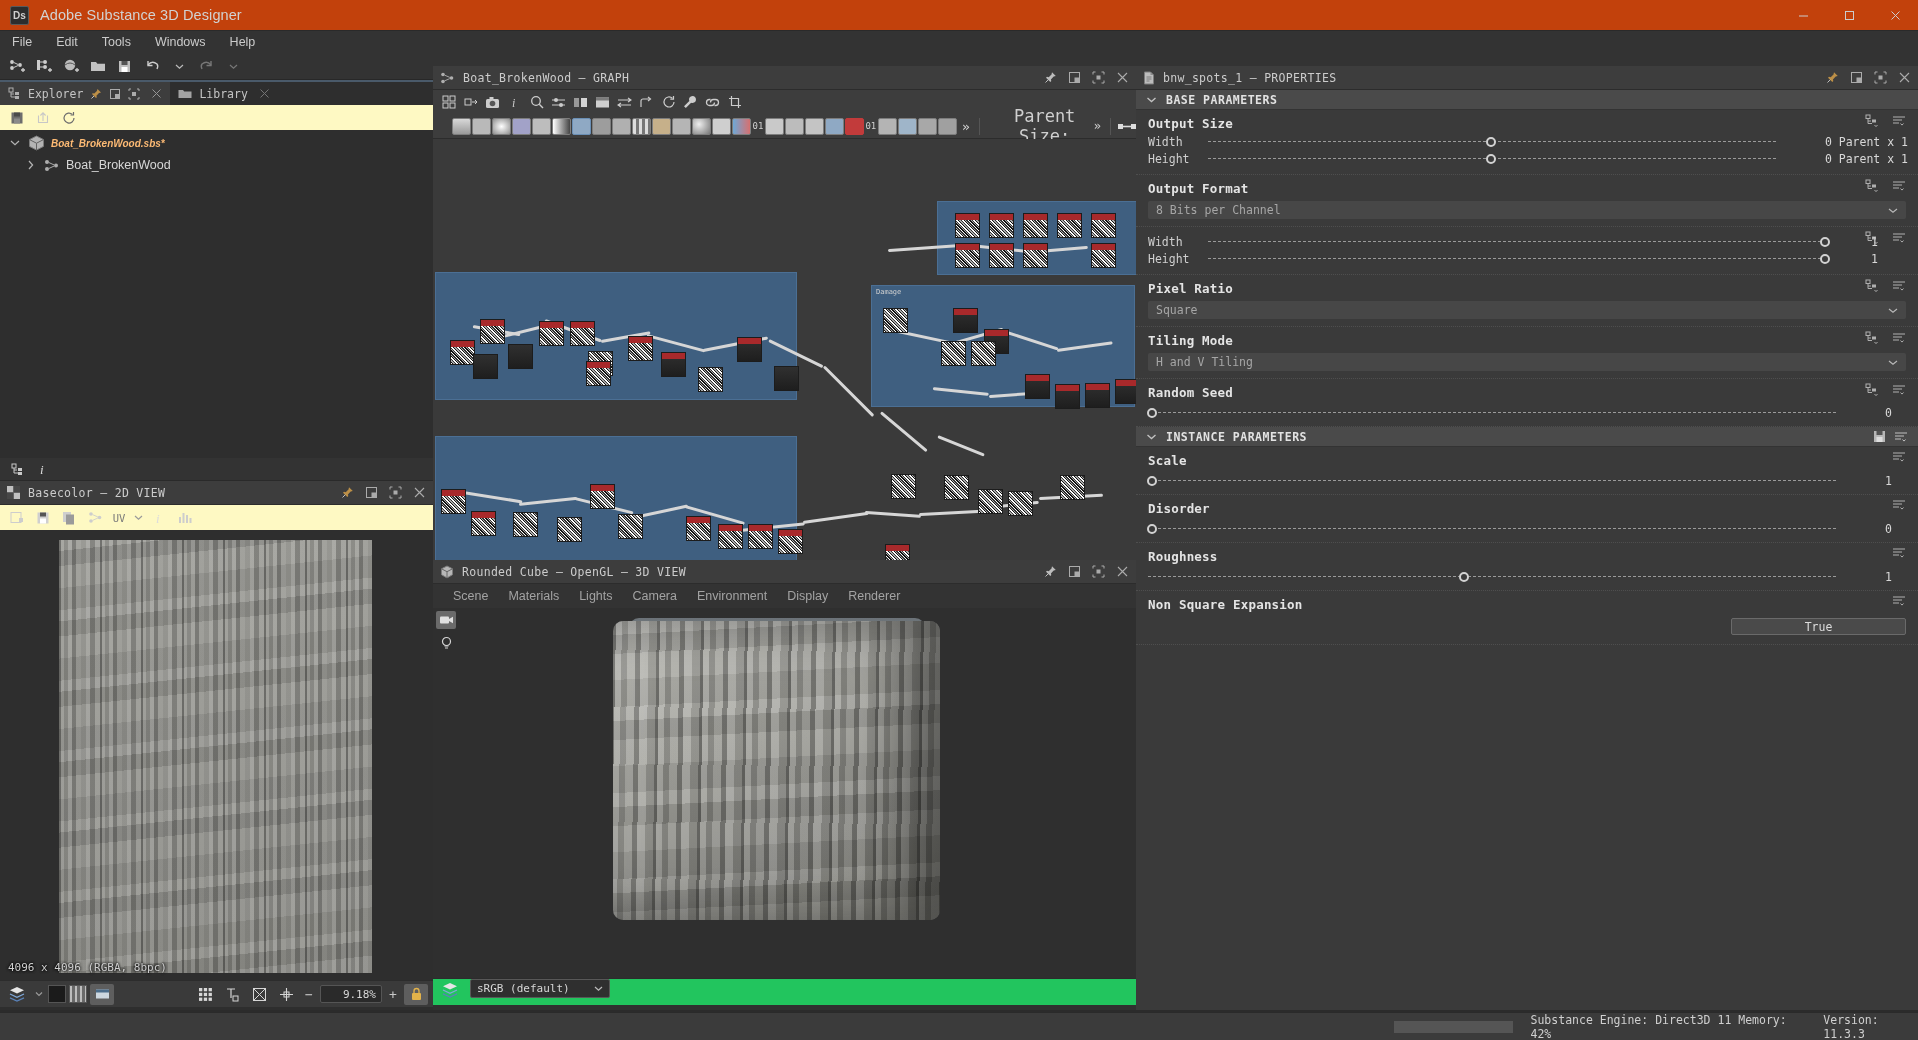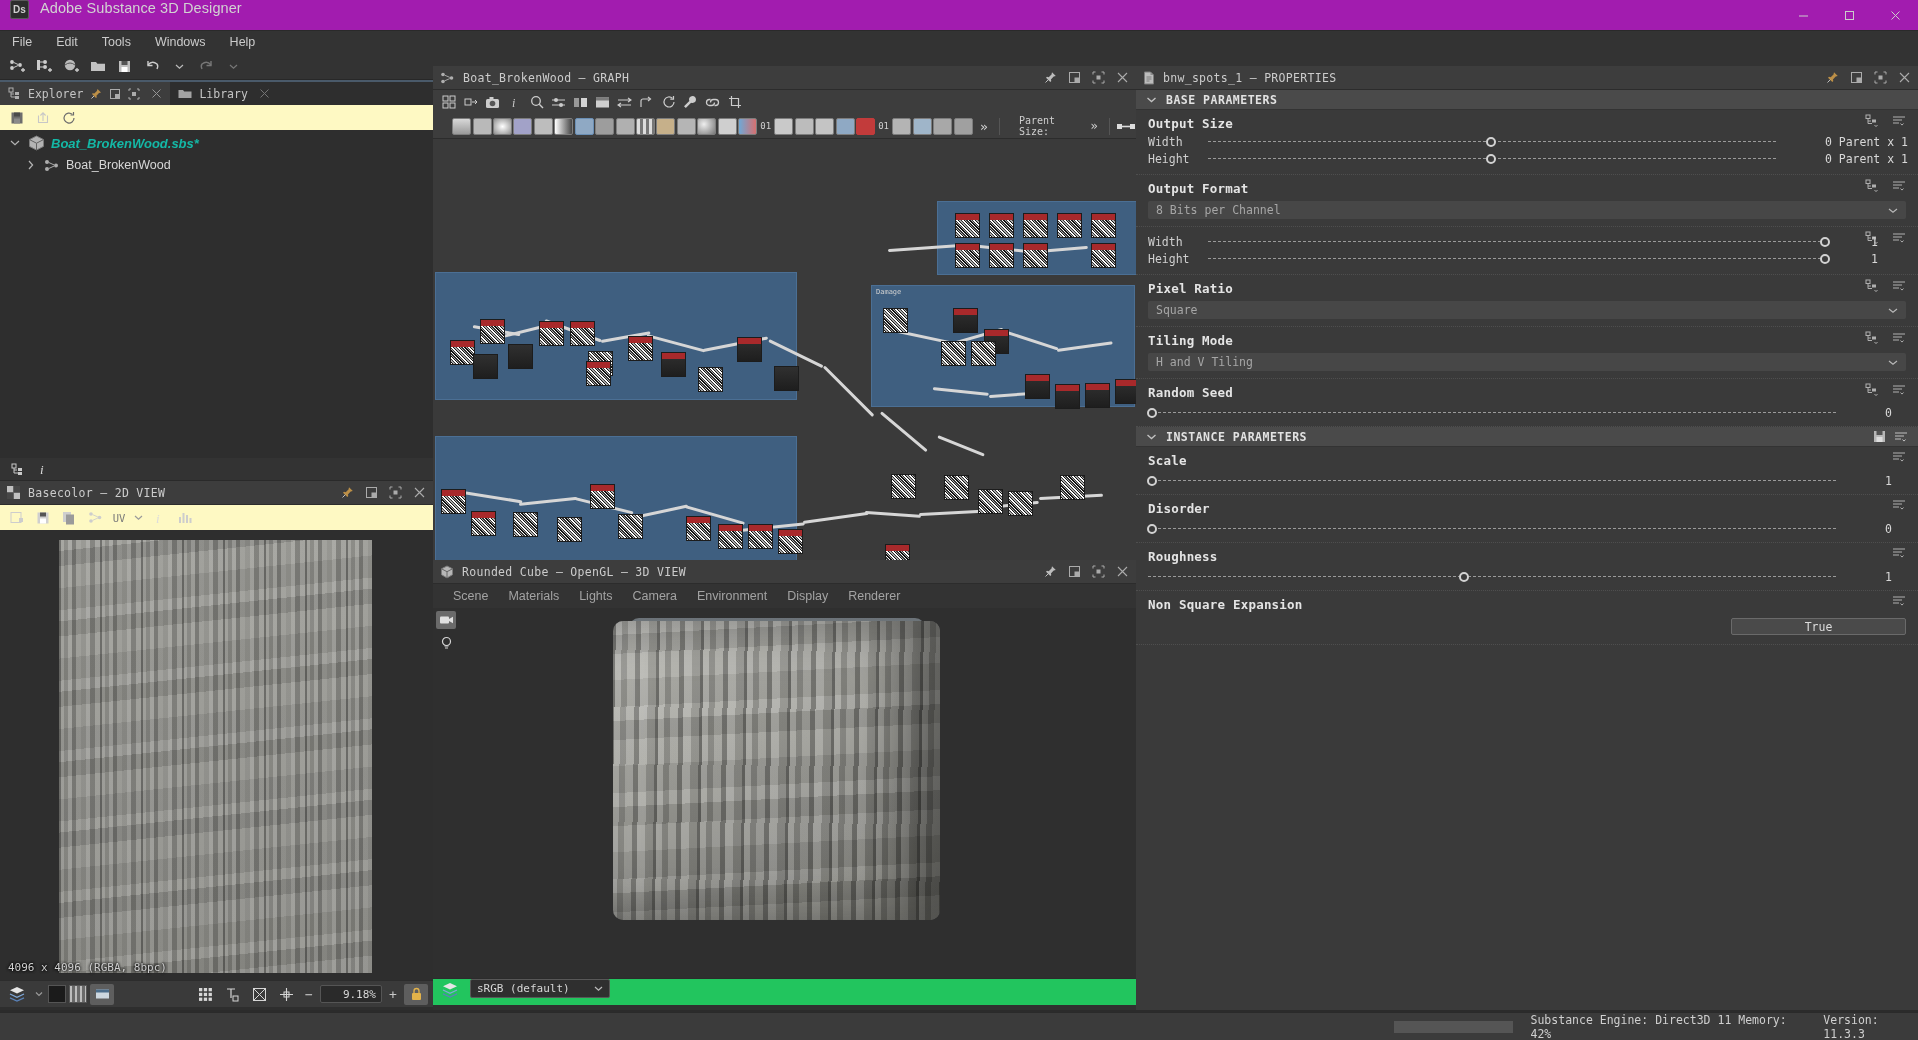--- a/index.html
+++ b/index.html
@@ -10,21 +10,21 @@
     overflow: hidden;
     -webkit-font-smoothing: antialiased;
   }
   body { position: relative; }
   .ico { display: inline-flex; align-items: center; justify-content: center; opacity: .82; }
   .ico svg { display: block; }
 
   
   #titlebar {
     position: absolute; left:0; top:0; width:1918px; height:31px;
-    background:#a21caf; display:flex; 
+    background:#c2410c; display:flex; align-items:center;
     border-bottom:1px solid #2a2a2a;
   }
   #ds-logo {
     width:19px;height:19px;margin-left:10px;background:#2d2d2d;
     border:1px solid #5a5a5a;border-radius:2px;color:#cfcfcf;
     font-family:"Liberation Sans",sans-serif;font-size:10px;font-weight:bold;
     display:flex;align-items:center;justify-content:center;
   }
   #app-title {
     margin-left:11px;color:#d2d2d2;font-size:14.5px;
@@ -70,21 +70,21 @@
   }
   .ptitle .spacer { margin-left:auto; display:flex; gap:11px; align-items:center; }
   .subtoolbar { height:25px;background:#fef9c3;display:flex;align-items:center;padding-left:5px;gap:2px; }
   .sb { width:24px;height:21px;display:flex;align-items:center;justify-content:center; }
 
   
   #explorer { left:0; top:80px; width:433px; height:378px; background:#2e2e2e; }
   #expl-tree { background:#2e2e2e; height:310px; padding-top:2px; }
   .tree-row { display:flex;align-items:center;height:22px;padding-left:8px;gap:6px;font-size:12.5px; }
   .tw { width:14px;display:flex;align-items:center;justify-content:center;color:#b4b4b4; }
-  .pkg-label { font-family:"Liberation Sans",sans-serif;font-style:italic;font-weight:bold;color:#14b8a6;font-size:13px; }
+  .pkg-label { font-family:"Liberation Sans",sans-serif;font-style:italic;font-weight:bold;color:#fdba74;font-size:10px; }
   .graph-label { font-family:"Liberation Sans",sans-serif;color:#d8d8d8;font-size:12.5px; }
 
   
   #view2d { left:0; top:458px; width:433px; height:552px; background:#2e2e2e; }
   #v2d-canvas { position:relative; height:450px; background:#2e2e2e; overflow:hidden; }
   #v2d-img {
     position:absolute; left:59px; top:10px; width:313px; height:433px;
     background:
       repeating-linear-gradient(90deg,
         rgba(0,0,0,.30) 0px, rgba(0,0,0,.30) 2px,
@@ -114,21 +114,21 @@
   }
   .zoombox {
     width:62px;height:18px;background:#2a2a2a;border:1px solid #555;
     display:flex;align-items:center;justify-content:flex-end;
     padding-right:5px;font-size:11px;color:#d8d8d8;border-radius:2px;
   }
 
   
   #graph { left:433px; top:66px; width:703px; height:494px; background:#383838; }
   #graph-toolbar1 { height:24px;background:#3d3d3d;display:flex;align-items:center;padding-left:5px;gap:1px; }
-  #graph-toolbar2 { height:25px;background:#3d3d3d;display:flex;align-items:center;padding-left:19px;gap:1px;border-bottom:1px solid #2c2c2c; }
+  #graph-toolbar2 { height:25px;background:#3d3d3d;display:flex;align-items:center;padding-left:19px;gap:1px;border-bottom:1px solid #2c2c2c;text-align:center; }
   .gtb { width:21px;height:20px;display:flex;align-items:center;justify-content:center;border-radius:2px; }
   .nodebtn { width:19px;height:17px;border:1px solid #7d7d7d;background:#a8a8a8;border-radius:2px; }
   .nodebtn.red { background:#a8a8a8;border-color:#c23b3b; }
   #graph-canvas {
     position:relative;height:421px;overflow:hidden;
     background-color:#3a3a3a;
     background-image:
       radial-gradient(circle, rgba(255,255,255,.10) 0.6px, transparent 0.7px);
     background-size:6px 6px;
   }
@@ -627,21 +627,21 @@
         <span class="nodebtn" style="background:#9fb5c9"></span>
       </div>
     <div class="gtb">
         <span class="nodebtn" style="background:#a8a8a8"></span>
       </div>
     <div class="gtb">
         <span class="nodebtn" style="background:#a0a0a0"></span>
       </div>
     <div class="gtb" style="color:#d4d4d4;font-size:13px;width:22px">»</div>
     <div style="width:1px;height:17px;background:#555;margin:0 4px"></div>
-    <div style="font-size:10px;color:#cfcfcf;margin-left:14px">Parent Size:</div>
+    <div style="font-size:17px;color:#cfcfcf;margin-left:14px">Parent Size:</div>
     <div class="gtb" style="color:#cfcfcf;font-size:12px;width:16px">»</div>
     <div style="width:1px;height:17px;background:#555;margin:0 6px"></div>
     <div class="gtb">
         <svg width="18" height="9" viewBox="0 0 18 9">
           <rect x="0" y="2" width="5" height="5" fill="#ddd"></rect>
           <rect x="13" y="2" width="5" height="5" fill="#ddd"></rect>
           <path d="M5 4.5h8" stroke="#ddd" stroke-width="1.6"></path>
         </svg>
       </div>
   </div>

